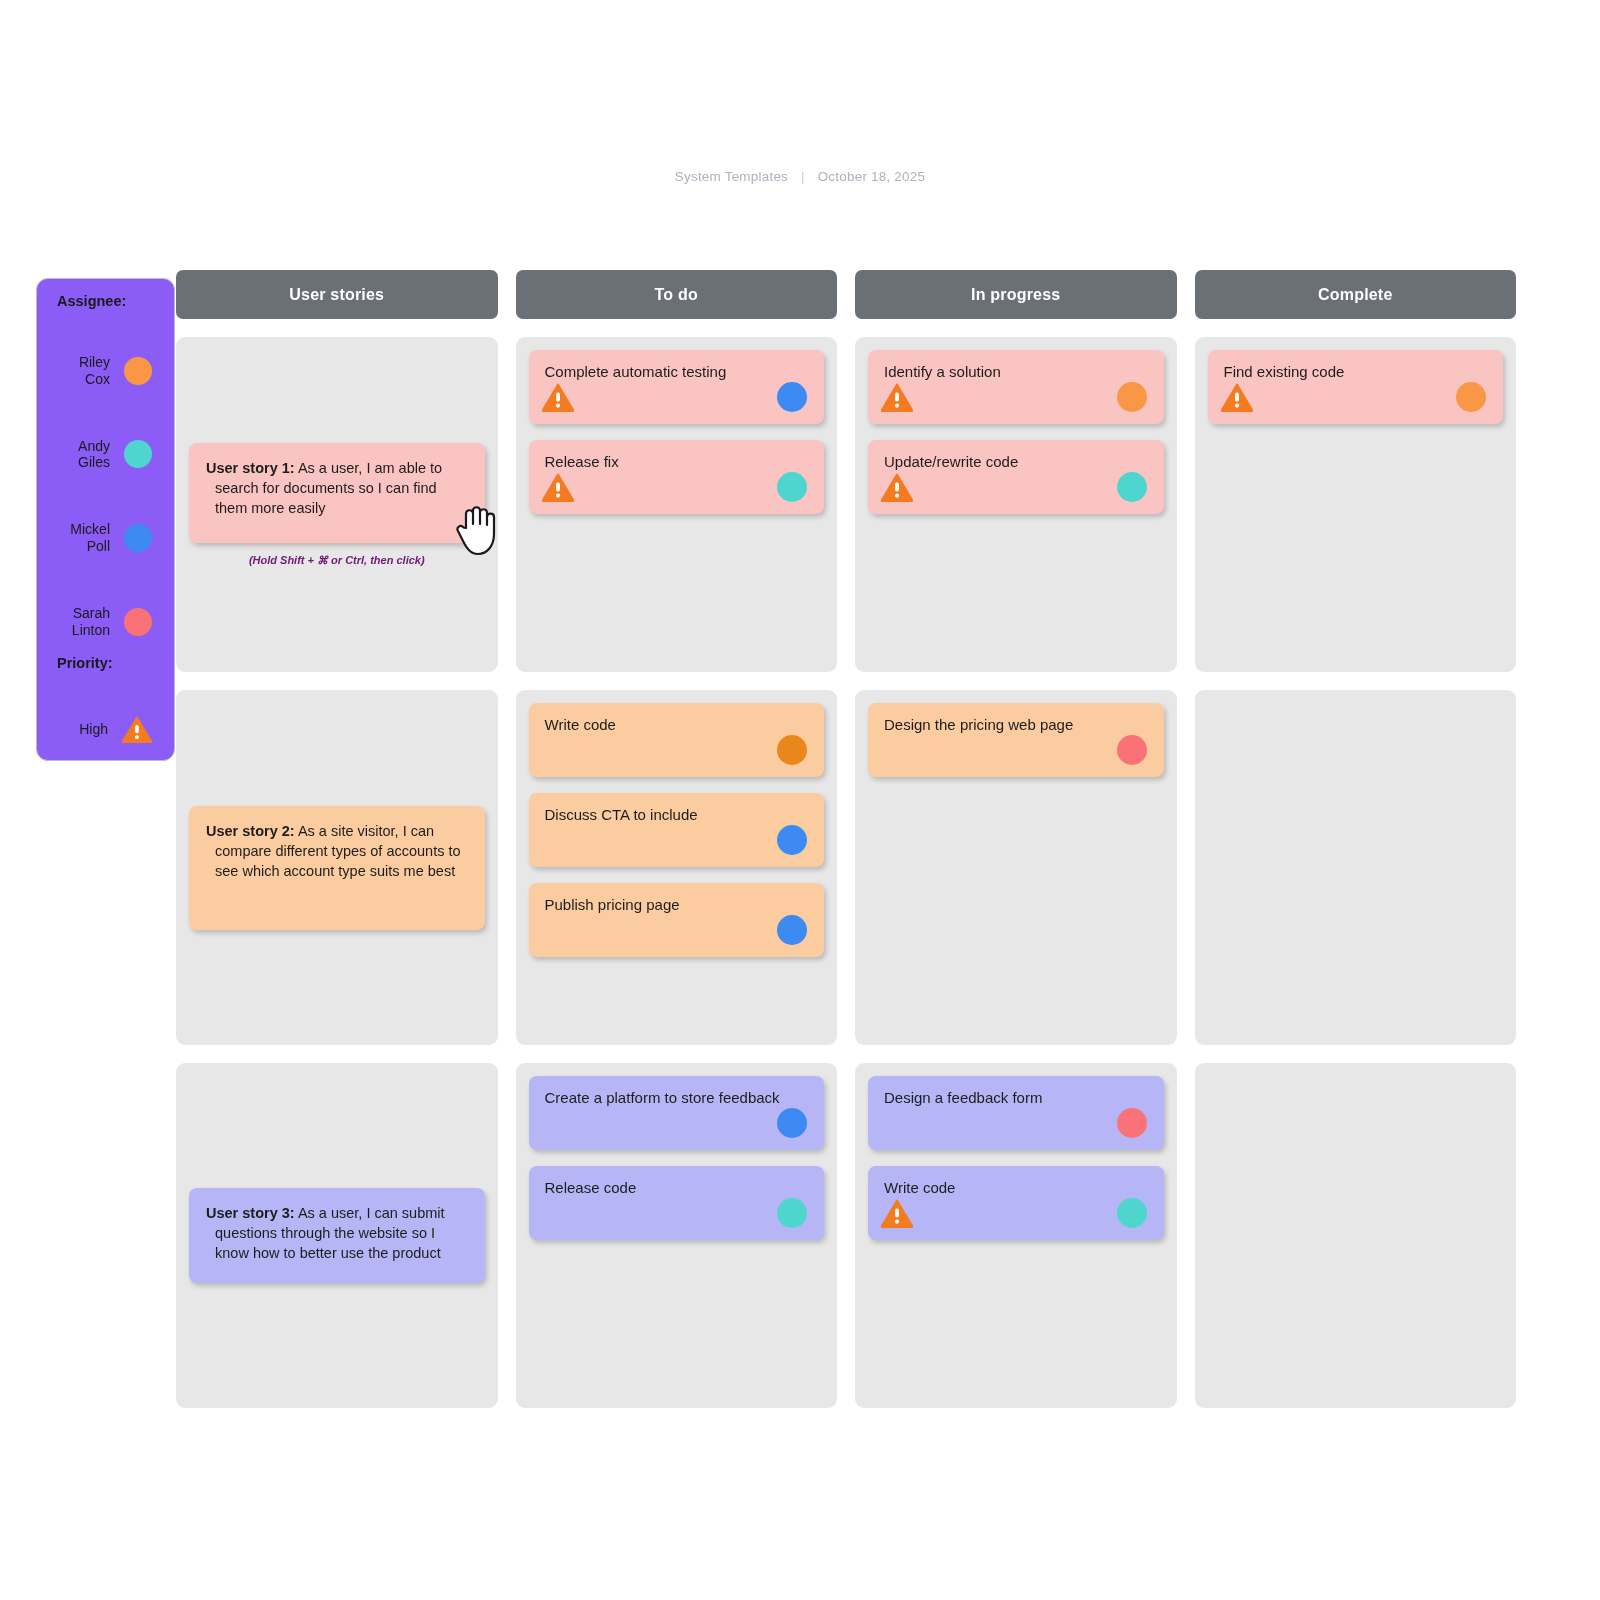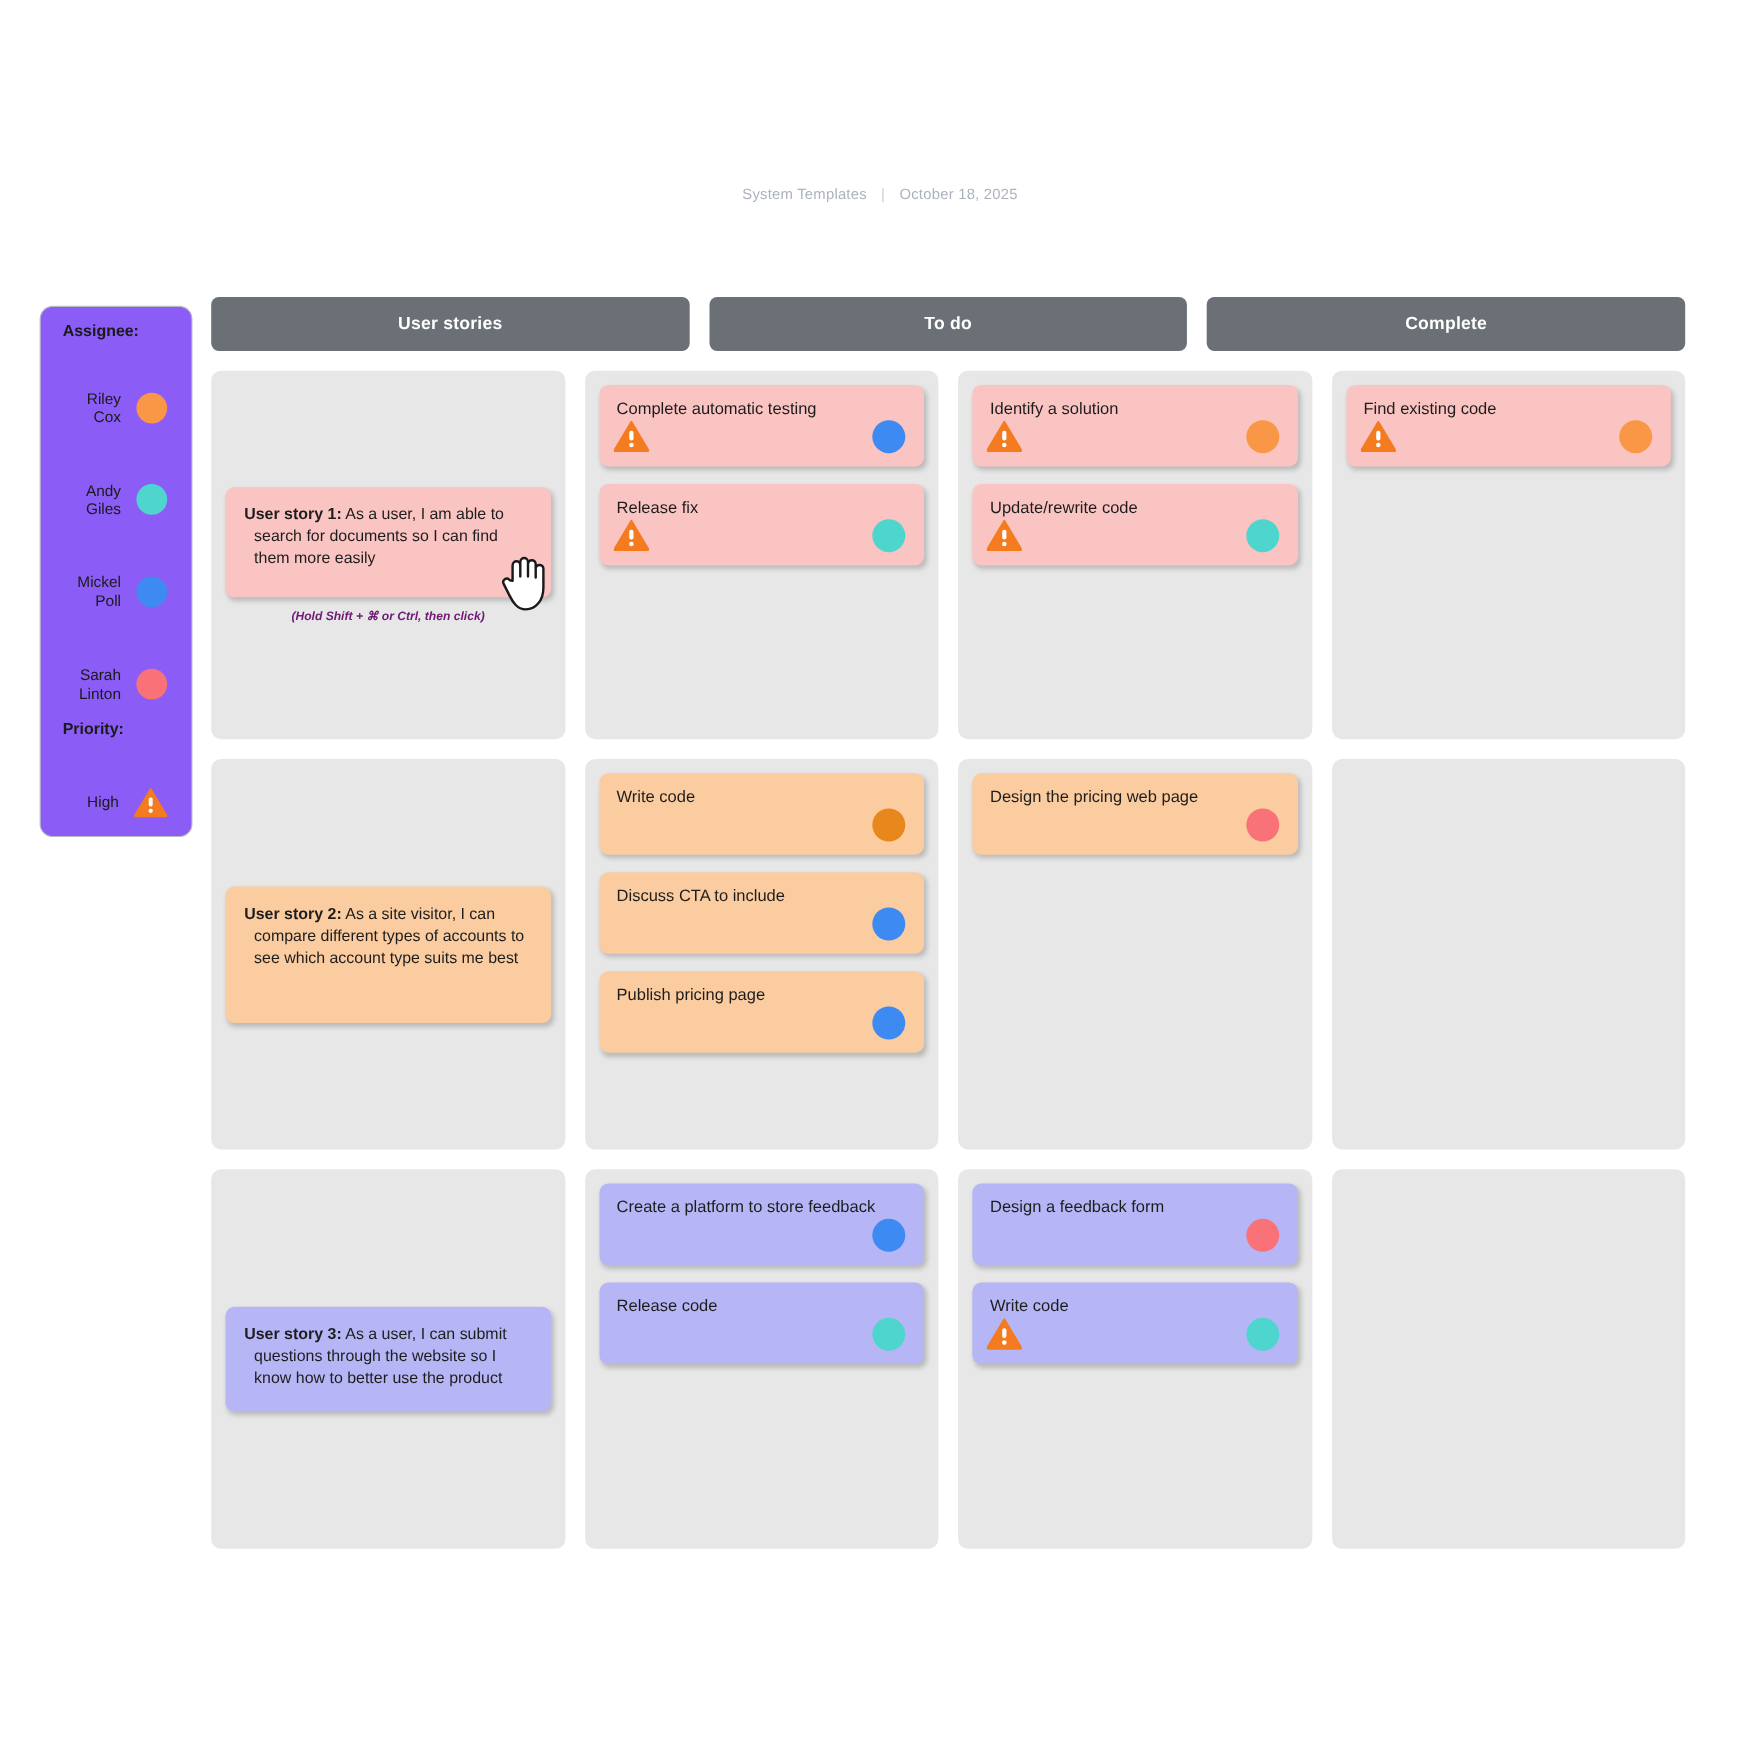--- a/index.html
+++ b/index.html
@@ -75,21 +75,21 @@
   }
   .dot { width: 28px; height: 28px; border-radius: 50%; flex: 0 0 auto; }
 
   
   .tri { position: relative; flex: 0 0 auto; }
   .tri svg { display: block; }
 
   
   #board {
     position: absolute;
-    left: 192px; top: 270px;
+    left: 176px; top: 270px;
     width: 1340px;
   }
   .col-headers { display: flex; gap: 18px; }
   .col-header {
     flex: 1 1 0;
     height: 49px;
     background: #6b7077;
     border-radius: 7px;
     color: #ffffff;
     font-size: 16px;
@@ -229,20 +229,21 @@
           </svg>
         </div>
       </div>
     </div>
 </div>
 
 <div id="board">
   <div class="col-headers" id="col-headers">
       <div class="col-header">User stories</div>
       <div class="col-header">To do</div>
+      <div class="col-header">In progress</div>
       <div class="col-header">Complete</div>
     </div>
   <div id="swimlanes">
       <div class="swimlane">
         <div class="lane-cell story lane-r1">
           <div class="story-wrap">
             <div class="card story-card s1" style="background: rgb(250, 196, 194);">
               <div class="story-text"><b>User story 1:</b> As a user, I am able to search for documents so I can find them more easily</div>
             </div>
             <div class="story-hint">(Hold Shift + ⌘ or Ctrl, then click)</div>

